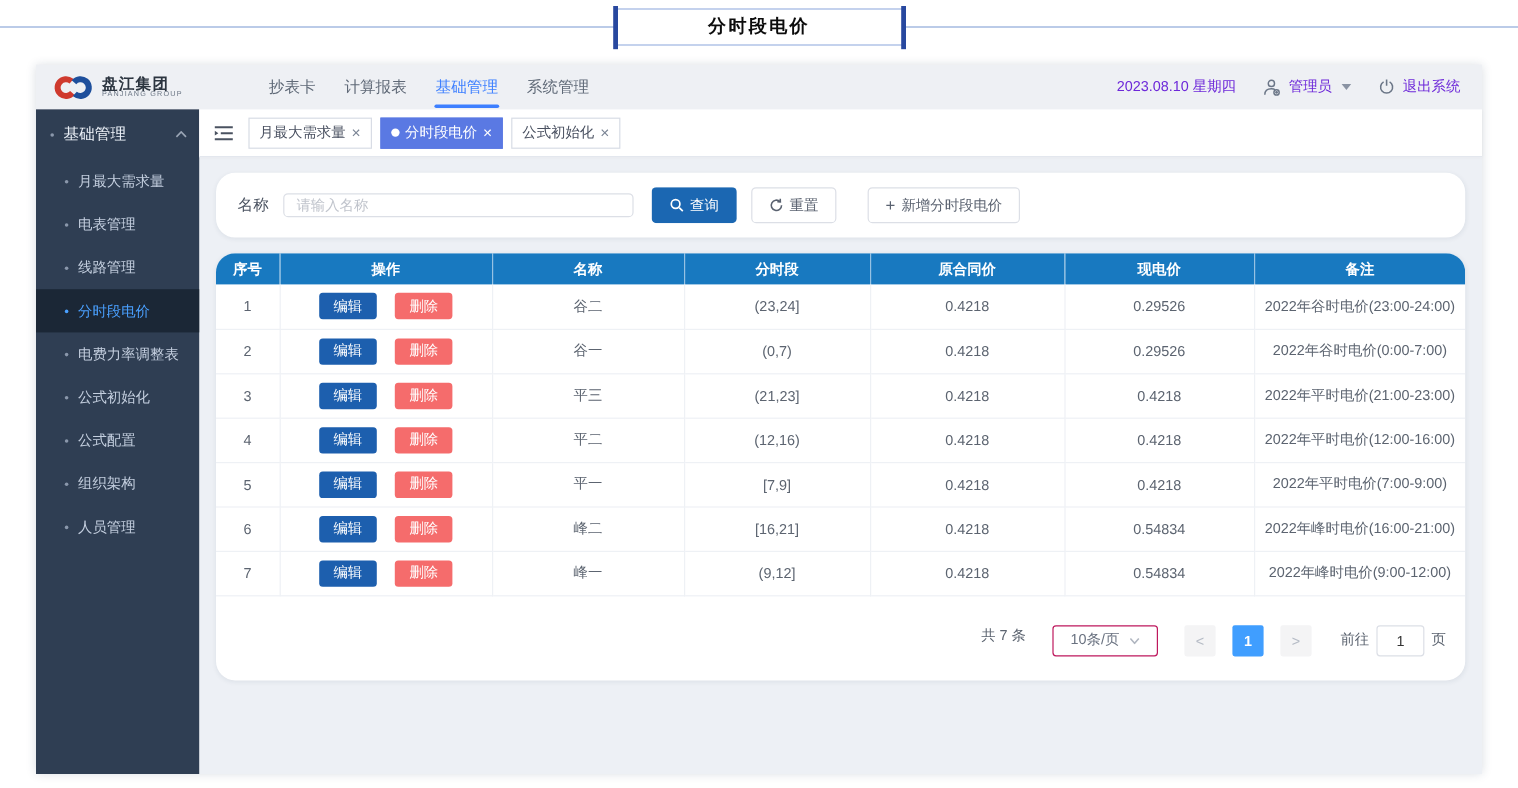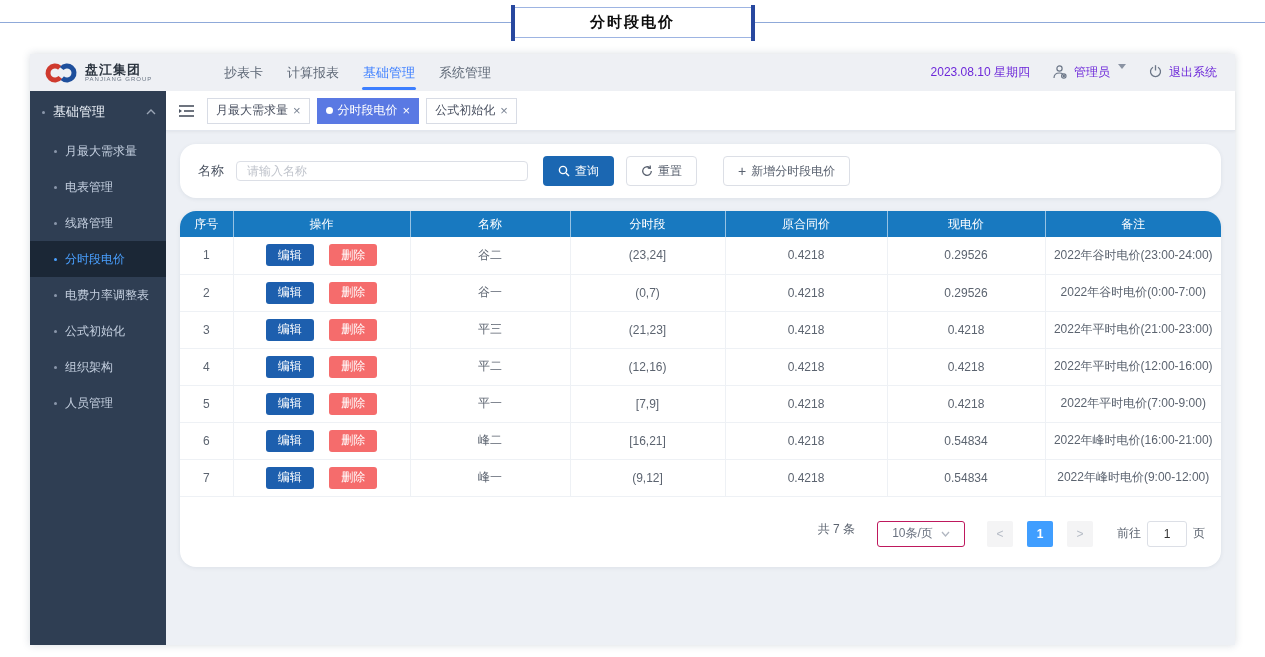--- a/index.html
+++ b/index.html
@@ -21,21 +21,21 @@
   
   .app-header { height:37px; flex:none; background:#eef0f4; display:flex; align-items:center; padding:0 18px 0 14px; position:relative; z-index:3; }
   .brand { display:flex; align-items:center; gap:7px; width:152px; flex:none; }
   .brand-cn { font-size:13px; font-weight:bold; color:#2c3540; letter-spacing:1px; line-height:13px; }
   .brand-en { font-size:6px; color:#6b7685; letter-spacing:1px; }
   .main-nav { display:flex; height:100%; margin-left:16px; }
   .nav-item { position:relative; display:flex; align-items:center; padding:0 12px; font-size:13px; color:#5f6977; cursor:pointer; }
   .nav-item.active { color:#3d7fff; }
   .nav-item.active::after { content:''; position:absolute; left:11px; right:11px; bottom:1px; height:3px; border-radius:2px; background:#3d7fff; }
   .header-right { margin-left:auto; display:flex; align-items:center; gap:22px; font-size:12px; color:#6d28d9; }
-  .user-chip, .logout { display:flex; align-items:flex-start; gap:6px; cursor:pointer; }
+  .user-chip, .logout { display:flex; align-items:center; gap:6px; cursor:pointer; }
   .caret-down { display:inline-block; width:0; height:0; border-left:4px solid transparent; border-right:4px solid transparent; border-top:5px solid #8a93a3; margin-left:2px; }
 
   
   .app-body { flex:1; display:flex; min-height:0; }
   .sidebar { width:136px; flex:none; background:#2f3e53; color:#c4cfdf; font-size:12px; }
   .side-group { height:42px; display:flex; align-items:center; gap:8px; padding:0 10px 0 12px; color:#edf2f9; font-size:13px; cursor:pointer; }
   .side-dot { width:3px; height:3px; border-radius:50%; background:#8a97ab; flex:none; }
   .side-group .chev { margin-left:auto; }
   .side-item { height:36px; display:flex; align-items:center; gap:8px; padding-left:24px; cursor:pointer; }
   .side-item.active { background:#1b2736; color:#4aa0ff; }
@@ -64,21 +64,21 @@
   .search-input::placeholder { color:#c0c4cc; }
   .btn { height:30px; border-radius:4px; font-size:12px; display:inline-flex; align-items:center; gap:5px; padding:0 14px; cursor:pointer; border:1px solid transparent; background:#fff; }
   .btn-primary { background:#1b67b2; color:#fff; margin-left:15px; }
   .btn-plain { border-color:#dcdfe6; color:#5a6270; margin-left:12px; }
   .btn-add { margin-left:26px; }
   .plus { font-size:14px; line-height:1; }
 
   
   .table-card { overflow:hidden; }
   table { width:100%; border-collapse:collapse; table-layout:fixed; font-size:12px; }
-  thead th { background:#1879c0; color:#fff; height:26px; font-weight:normal; border-right:1px solid rgba(255,255,255,.55); }
+  thead th { background:#1879c0; color:#fff; height:26px; font-weight:bold; border-right:1px solid rgba(255,255,255,.55); }
   thead th:last-child { border-right:none; }
   tbody td { height:37px; text-align:center; color:#5c6470; border-right:1px solid #eef1f5; border-bottom:1px solid #eef1f5; overflow:hidden; white-space:nowrap; }
   tbody td:last-child { border-right:none; }
   .btn-mini { height:22px; padding:0 12px; border-radius:3px; font-size:12px; color:#fff; border:none; cursor:pointer; }
   .btn-edit { background:#1d5fae; margin-right:12px; }
   .btn-del { background:#f56c6c; }
 
   
   .pager { display:flex; justify-content:flex-end; gap:14px; padding:24px 16px 20px; font-size:12px; color:#5c6470; }
   .page-size { width:88px; height:26px; border:1px solid #be185d; border-radius:3px; display:flex; align-items:center; justify-content:center; gap:8px; color:#6a7280; margin:0 8px; cursor:pointer; }
@@ -185,20 +185,24 @@
     <span class="side-dot"></span>
     <span class="side-label">分时段电价</span>
   </div>
             <div class="side-item">
     <span class="side-dot"></span>
     <span class="side-label">电费力率调整表</span>
   </div>
             <div class="side-item">
     <span class="side-dot"></span>
     <span class="side-label">公式初始化</span>
+  </div>
+            <div class="side-item">
+    <span class="side-dot"></span>
+    <span class="side-label">公式配置</span>
   </div>
             <div class="side-item">
     <span class="side-dot"></span>
     <span class="side-label">组织架构</span>
   </div>
             <div class="side-item">
     <span class="side-dot"></span>
     <span class="side-label">人员管理</span>
   </div>
           </div>

